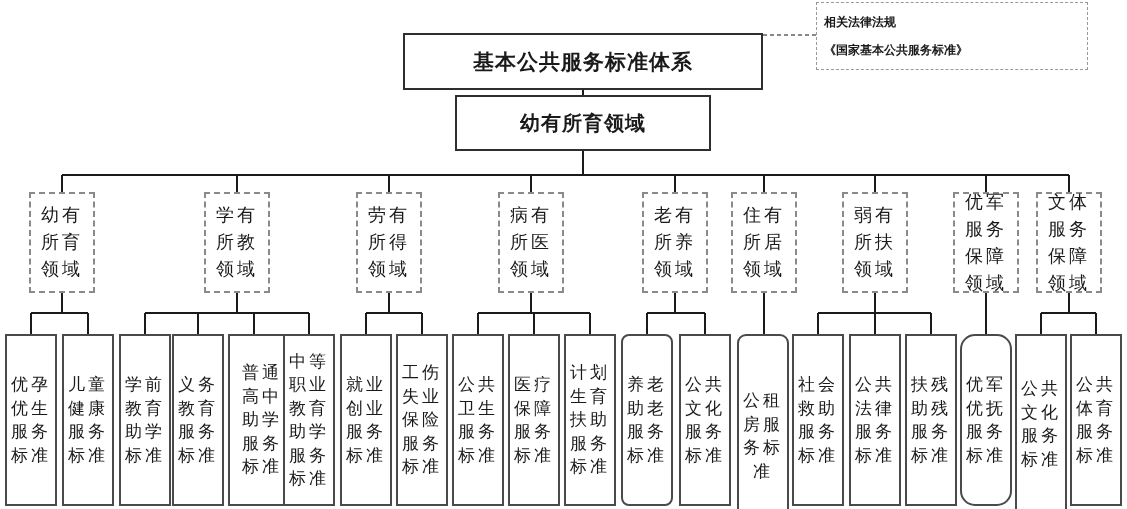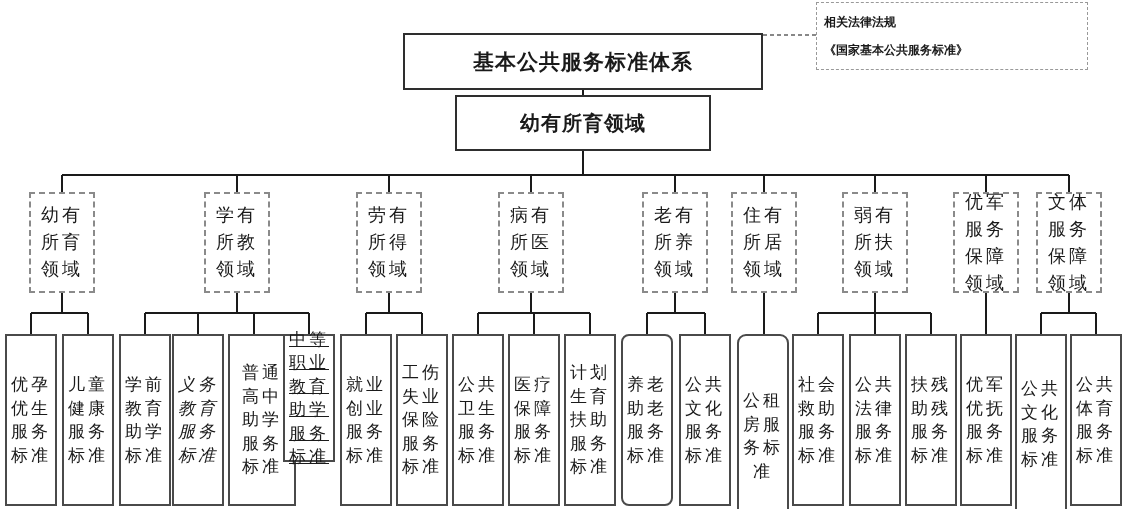--- a/index.html
+++ b/index.html
@@ -137,27 +137,27 @@
 
   <div class="node box-child child-box" style="left:5px; top:334px; width:52px; height:172px;">
     <span class="wrap">优孕优生服务标准</span>
   </div>
   <div class="node box-child child-box" style="left:62px; top:334px; width:52px; height:172px;">
     <span class="wrap">儿童健康服务标准</span>
   </div>
   <div class="node box-child child-box" style="left:119px; top:334px; width:52px; height:172px;">
     <span class="wrap">学前教育助学标准</span>
   </div>
-  <div class="node box-child child-box" style="left:172px; top:334px; width:52px; height:172px;font-style:italic;">
+  <div class="node box-child child-box" style="left:172px; top:334px; width:52px; height:172px;">
     <span class="wrap">义务教育服务标准</span>
   </div>
   <div class="node box-child child-box" style="left:228px; top:334px; width:68px; height:172px;">
     <span class="wrap">普通高中助学服务标准</span>
   </div>
-  <div class="node box-child child-box" style="left:283px; top:334px; width:52px; height:128px;text-decoration:underline;">
+  <div class="node box-child child-box" style="left:283px; top:334px; width:52px; height:172px;">
     <span class="wrap">中等职业教育助学服务标准</span>
   </div>
   <div class="node box-child child-box" style="left:340px; top:334px; width:52px; height:172px;">
     <span class="wrap">就业创业服务标准</span>
   </div>
   <div class="node box-child child-box" style="left:396px; top:334px; width:52px; height:172px;">
     <span class="wrap">工伤失业保险服务标准</span>
   </div>
   <div class="node box-child child-box" style="left:452px; top:334px; width:52px; height:172px;text-align:center;">
     <span class="wrap">公共卫生服务标准</span>
@@ -179,21 +179,21 @@
   </div>
   <div class="node box-child child-box" style="left:792px; top:334px; width:52px; height:172px;text-align:center;">
     <span class="wrap">社会救助服务标准</span>
   </div>
   <div class="node box-child child-box" style="left:849px; top:334px; width:52px; height:172px;align-items:center;">
     <span class="wrap">公共法律服务标准</span>
   </div>
   <div class="node box-child child-box" style="left:905px; top:334px; width:52px; height:172px;">
     <span class="wrap">扶残助残服务标准</span>
   </div>
-  <div class="node box-child child-box" style="left:960px; top:334px; width:52px; height:172px;">
+  <div class="node box-child child-box" style="left:960px; top:334px; width:52px; height:172px;border-radius:15px;">
     <span class="wrap">优军优抚服务标准</span>
   </div>
   <div class="node box-child child-box" style="left:1015px; top:334px; width:52px; height:180px;">
     <span class="wrap">公共文化服务标准</span>
   </div>
   <div class="node box-child child-box" style="left:1070px; top:334px; width:52px; height:172px;">
     <span class="wrap">公共体育服务标准</span>
   </div>
 
 </div>

